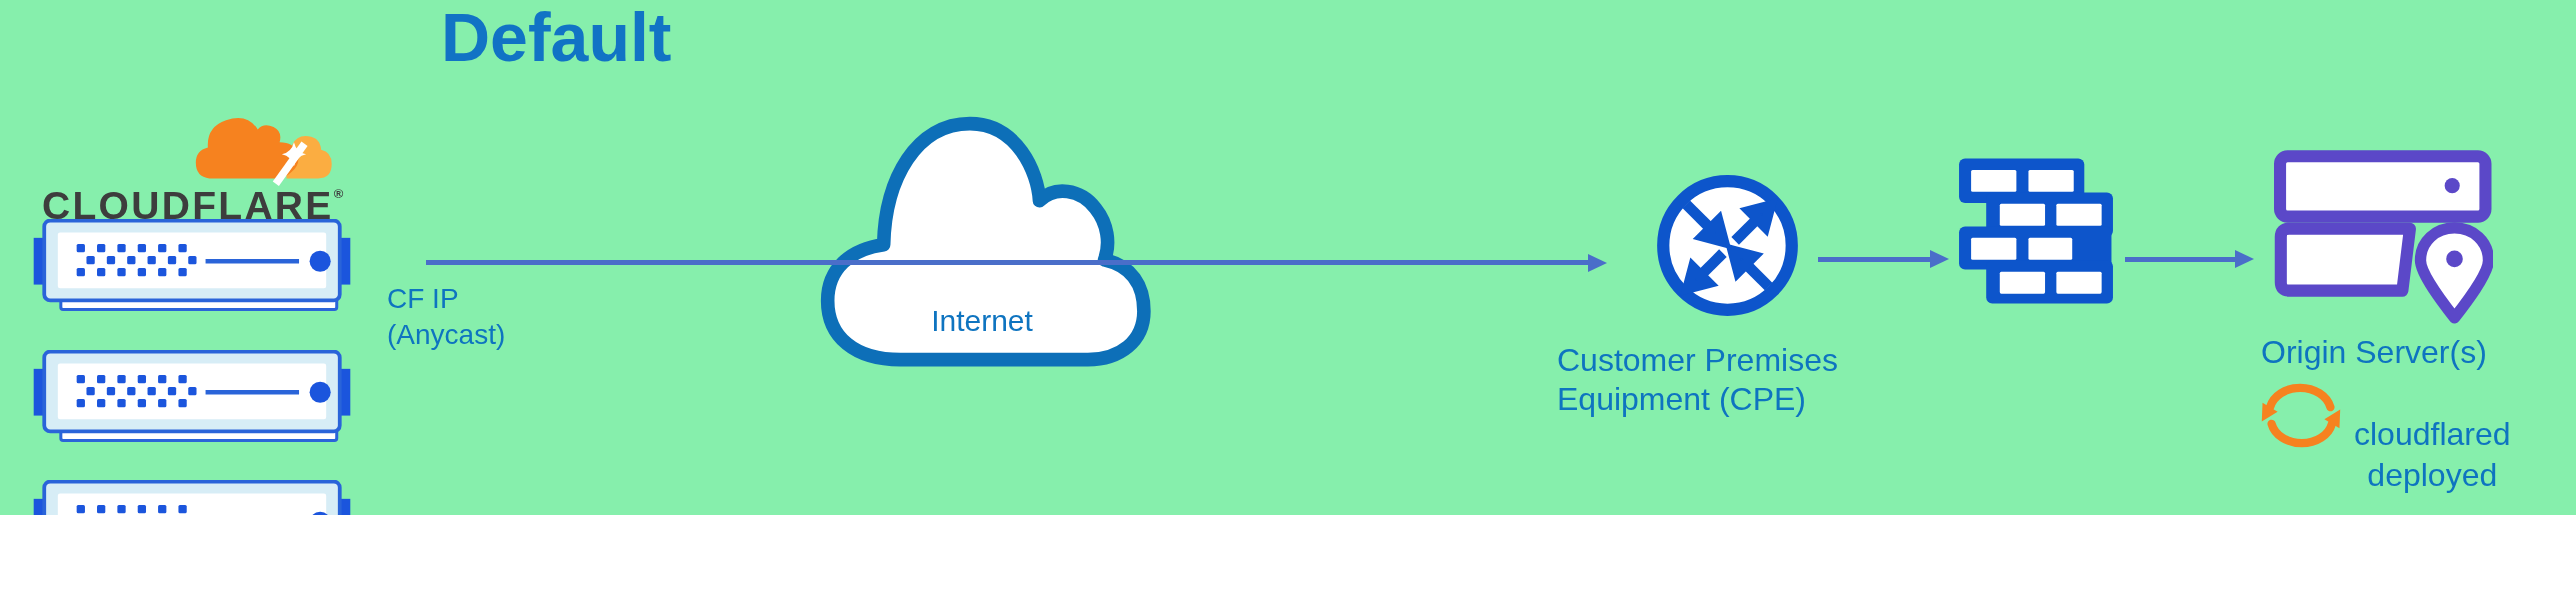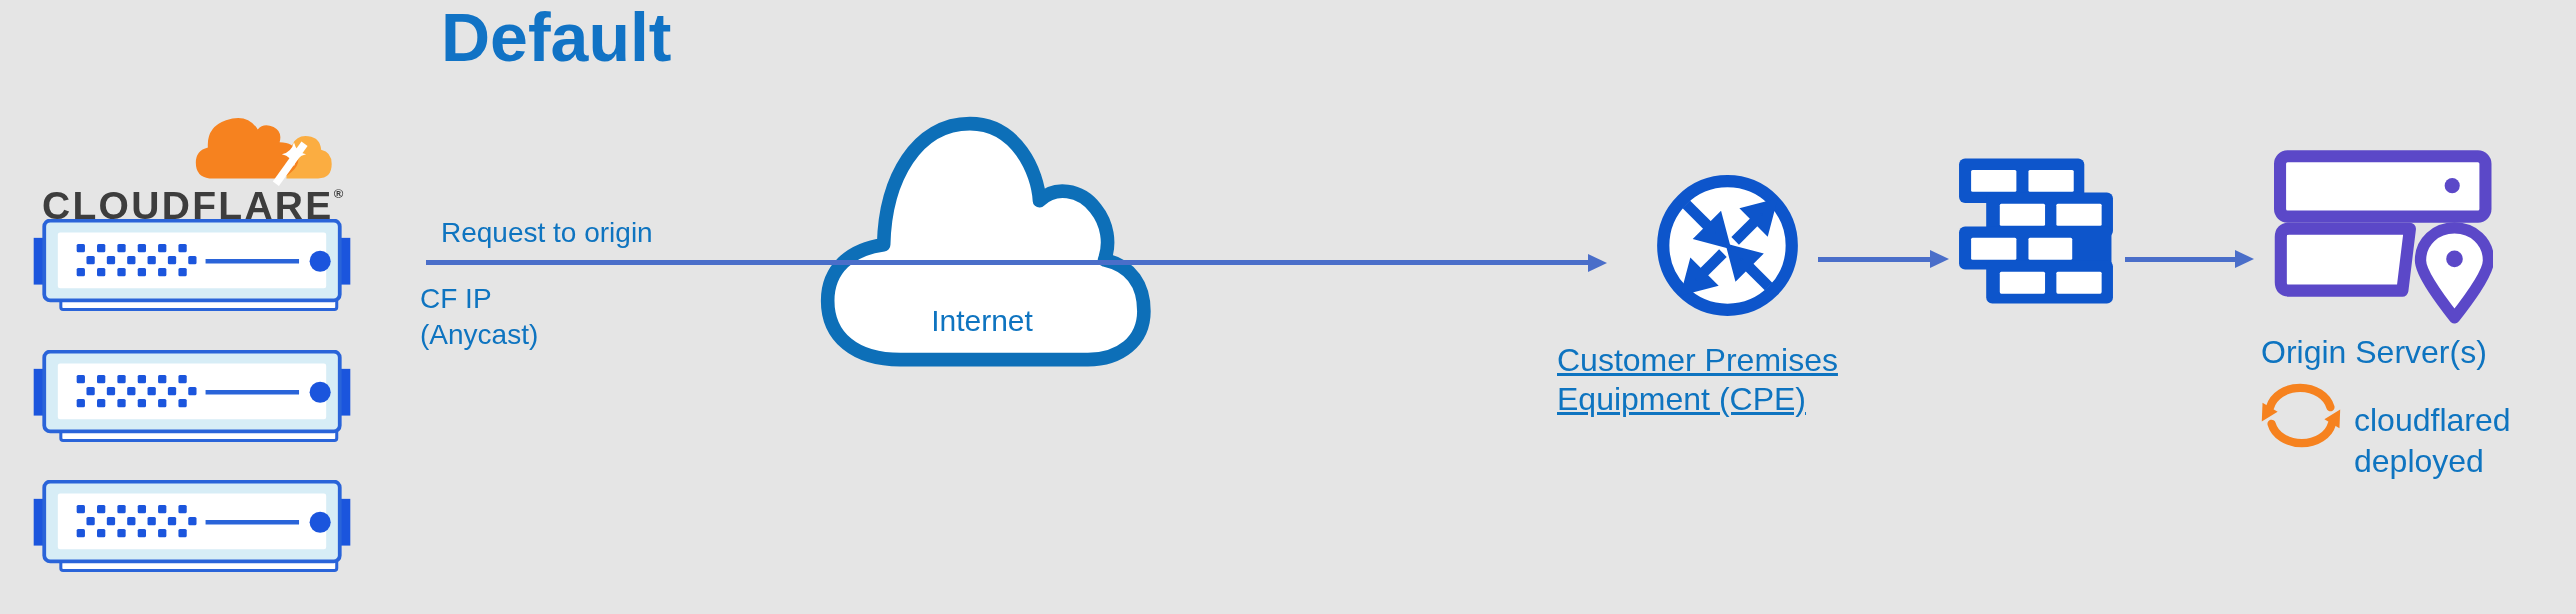--- a/index.html
+++ b/index.html
@@ -1,40 +1,40 @@
 <!DOCTYPE html>
 <html style="font-size:12px"><head>
 <meta charset="utf-8">
 <style>
   html,body{margin:0;padding:0;background:#ffffff;}
   .canvas{
-    position:relative;width:2576px;height:614px;background:#e5e5e5;overflow:hidden;
+    position:relative;width:2576px;height:515px;background:#86efac;overflow:hidden;
     font-family:"Liberation Sans",sans-serif;
   }
   .abs{position:absolute;}
   .lbl{color:#0e74c0;font-family:"Liberation Sans",sans-serif;}
   .title{
     left:441px;top:2.3px;font-size:68px;line-height:71px;font-weight:700;color:#1173c5;
     letter-spacing:0px;
   }
   .wordmark{
     left:42px;top:184px;font-size:39px;font-weight:700;letter-spacing:2.3px;color:#3d3d3d;
     white-space:nowrap;
   }
   .wordmark sup{font-size:13px;vertical-align:21px;letter-spacing:0;}
   .lbl-sm{font-size:28px;line-height:36px;}
   .lbl-lg{font-size:32px;line-height:39px;}
   .lbl-line{display:block;}
   .request-label{left:441px;top:215px;}
-  .cfip-label{left:387px;top:281px;margin-left:33px;}
+  .cfip-label{left:387px;top:281px;}
   .internet-label{left:811px;top:304px;width:342px;text-align:center;font-size:30px;z-index:6;}
-  .cpe-label{left:1557px;top:341px;text-decoration:underline;}
+  .cpe-label{left:1557px;top:341px;}
   .firewall-label{left:1875px;top:333px;width:303px;text-align:center;}
   .origin-label{left:2261px;top:333px;}
-  .cloudflared-label{left:2354px;top:400px;line-height:41px;}
+  .cloudflared-label{left:2354px;top:414px;line-height:41px;text-align:center;}
   .shaft{background:#4a6ec9;height:5.3px;z-index:5;}
   .ah{width:0;height:0;border-top:9px solid transparent;border-bottom:9px solid transparent;
       border-left:19.7px solid #4a6ec9;z-index:5;}
   svg{display:block;}
   .z2{z-index:2;}
 </style>
 </head>
 <body>
 
 <div class="canvas">
@@ -130,21 +130,20 @@
         <rect x="84" y="65" width="11" height="11" rx="2"></rect>
         <rect x="111" y="65" width="11" height="11" rx="2"></rect>
         <rect x="138" y="65" width="11" height="11" rx="2"></rect>
         <rect x="165" y="65" width="11" height="11" rx="2"></rect>
         <rect x="192" y="65" width="11" height="11" rx="2"></rect>
     </g>
     <line x1="228" y1="56" x2="352" y2="56" stroke="#2a64d9" stroke-width="6"></line>
     <circle cx="380" cy="56" r="14" fill="#1b55dd"></circle>
   </svg>
 
-  <div class="abs lbl lbl-sm request-label">Request to origin</div>
   <div class="abs shaft" style="left:426px;top:260px;width:1164px;"></div>
   <div class="abs ah" style="left:1588px;top:254px;"></div>
   <div class="abs lbl lbl-sm cfip-label">
     <span class="lbl-line">CF IP</span>
     <span class="lbl-line">(Anycast)</span>
   </div>
 
   <svg class="abs z2" style="left:811px;top:110px;" width="342" height="261" viewBox="0 0 452 345">
     <path d="M 118 330
              C 58 330 22 300 22 252

